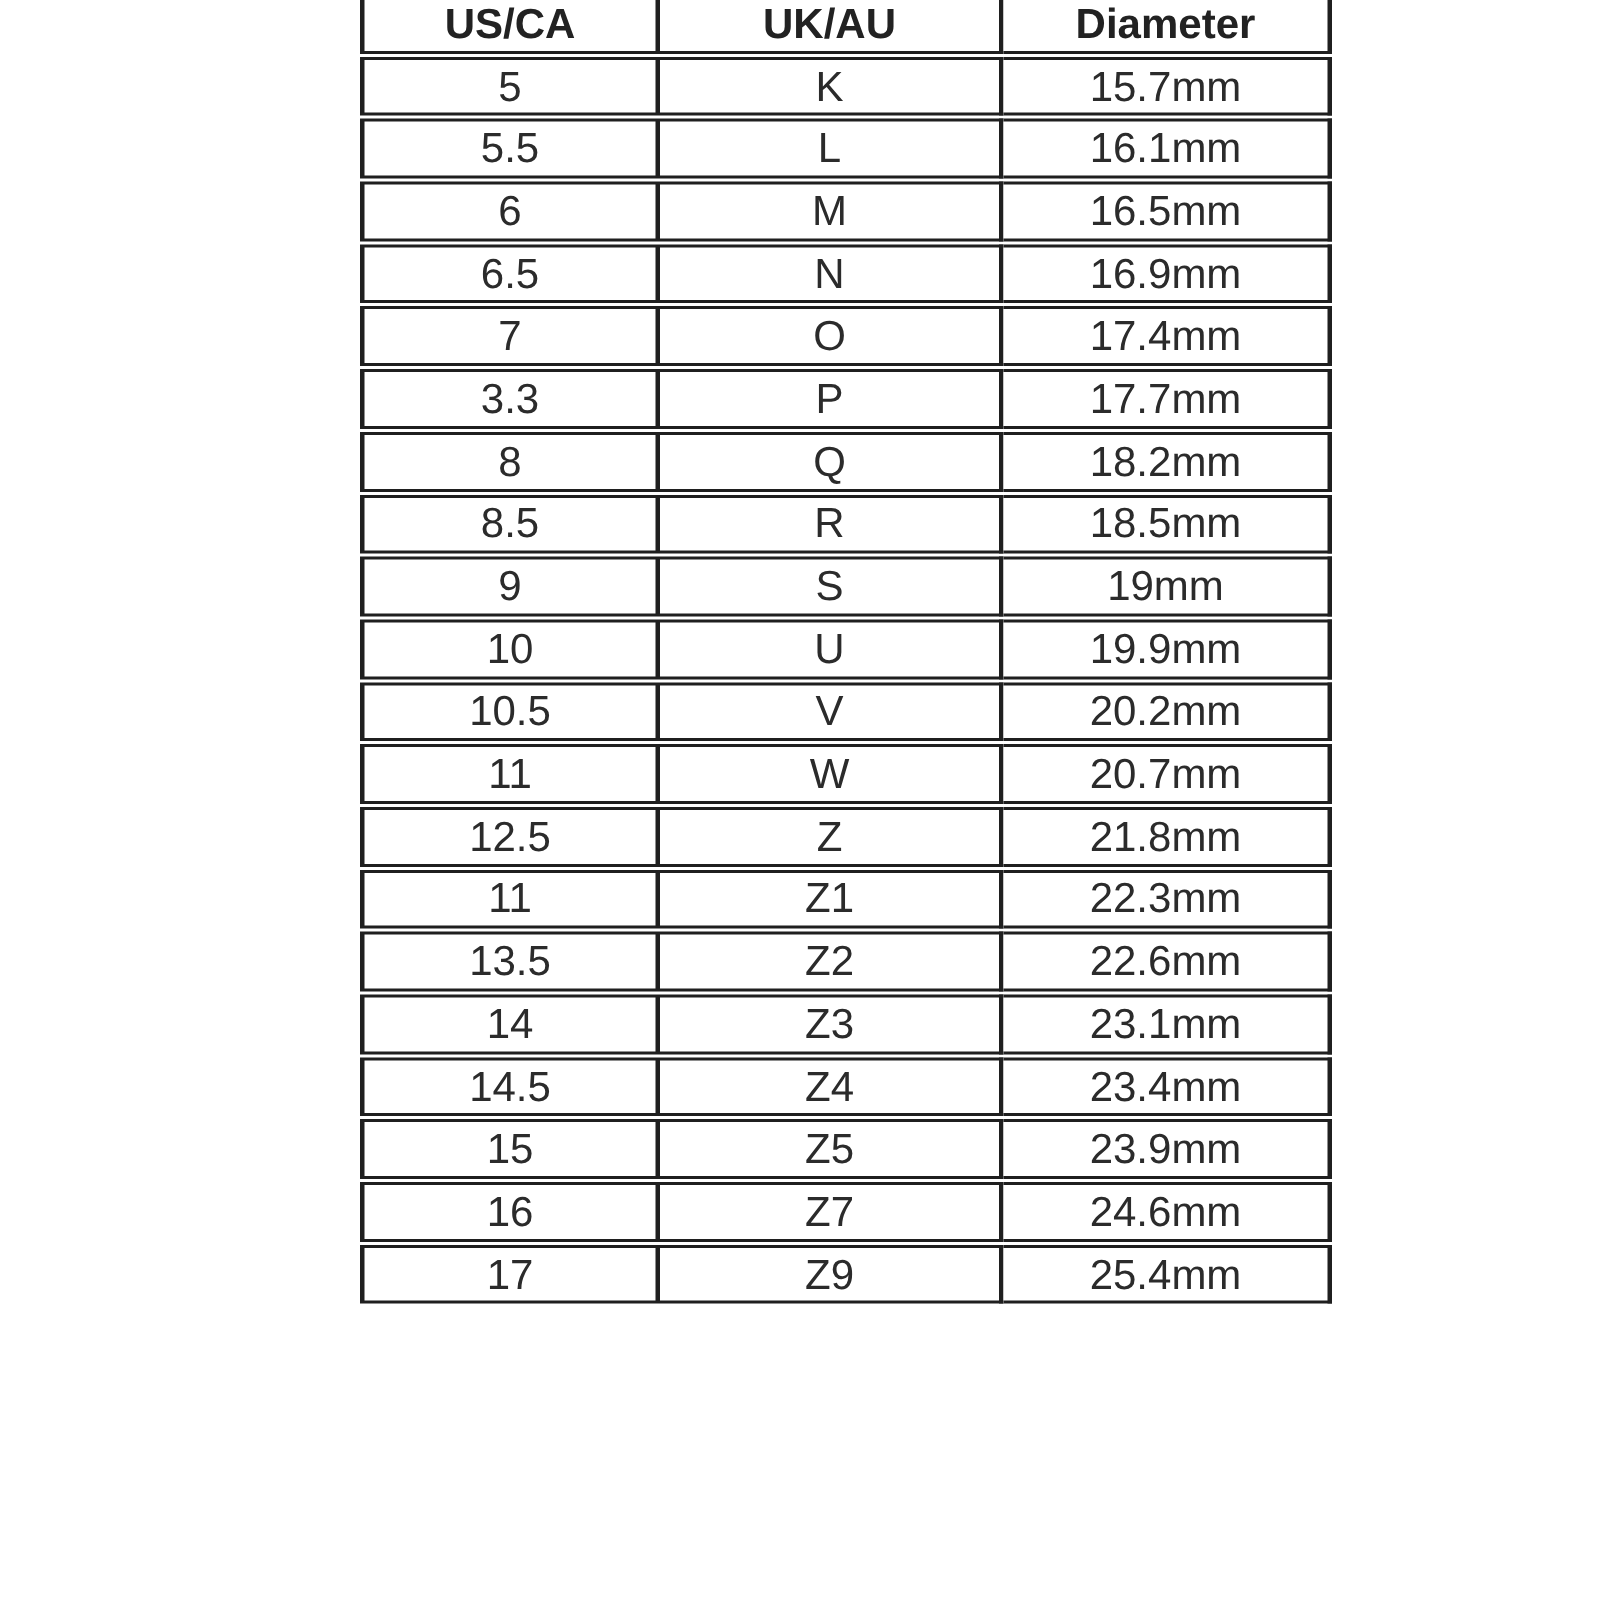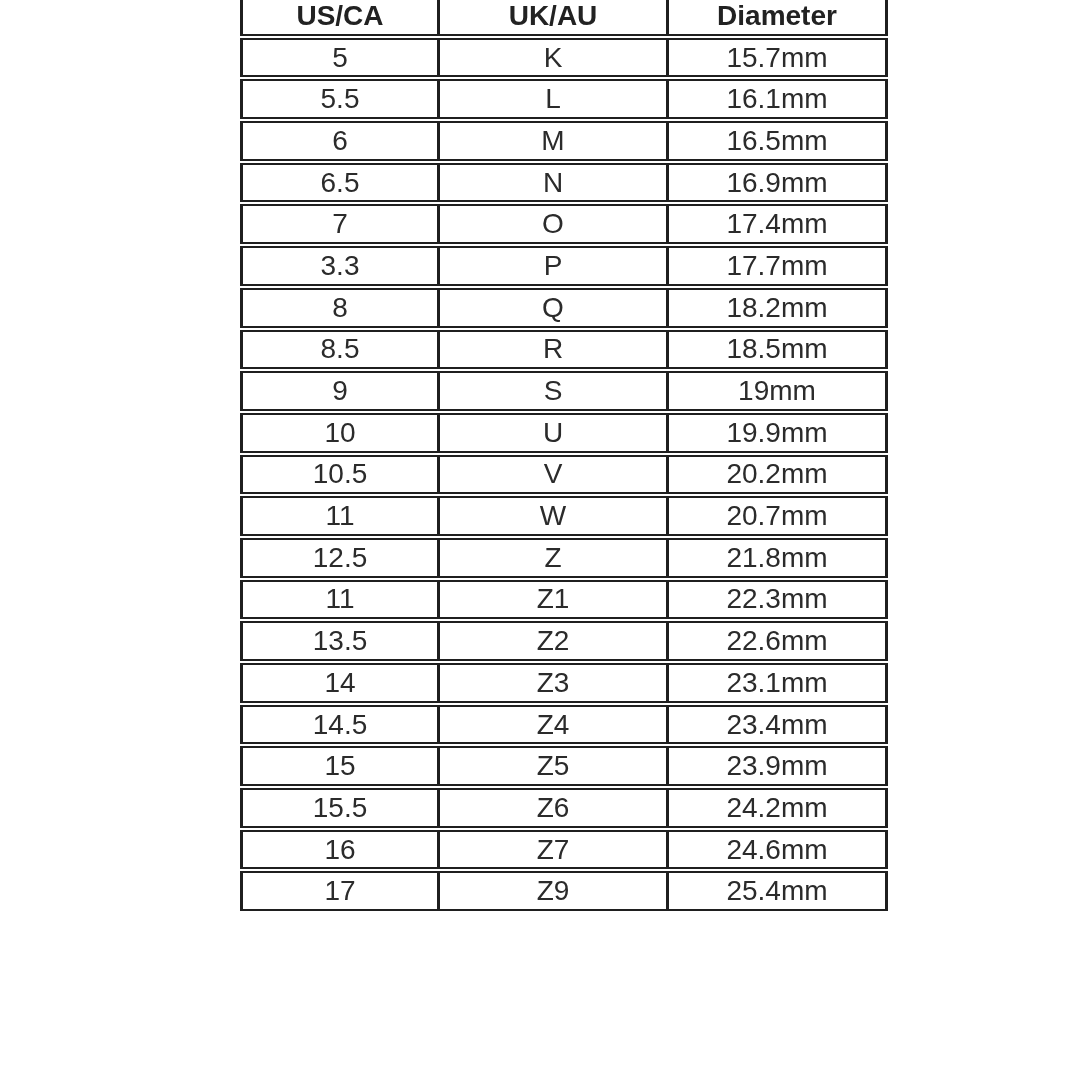--- a/index.html
+++ b/index.html
@@ -151,25 +151,20 @@
           <td>14.5</td>
           <td>Z4</td>
           <td>23.4mm</td>
         </tr>
         <tr>
           <td>15</td>
           <td>Z5</td>
           <td>23.9mm</td>
         </tr>
         <tr>
-          <td>15.5</td>
-          <td>Z6</td>
-          <td>24.2mm</td>
-        </tr>
-        <tr>
           <td>16</td>
           <td>Z7</td>
           <td>24.6mm</td>
         </tr>
         <tr>
           <td>17</td>
           <td>Z9</td>
           <td>25.4mm</td>
         </tr>
       </tbody>

